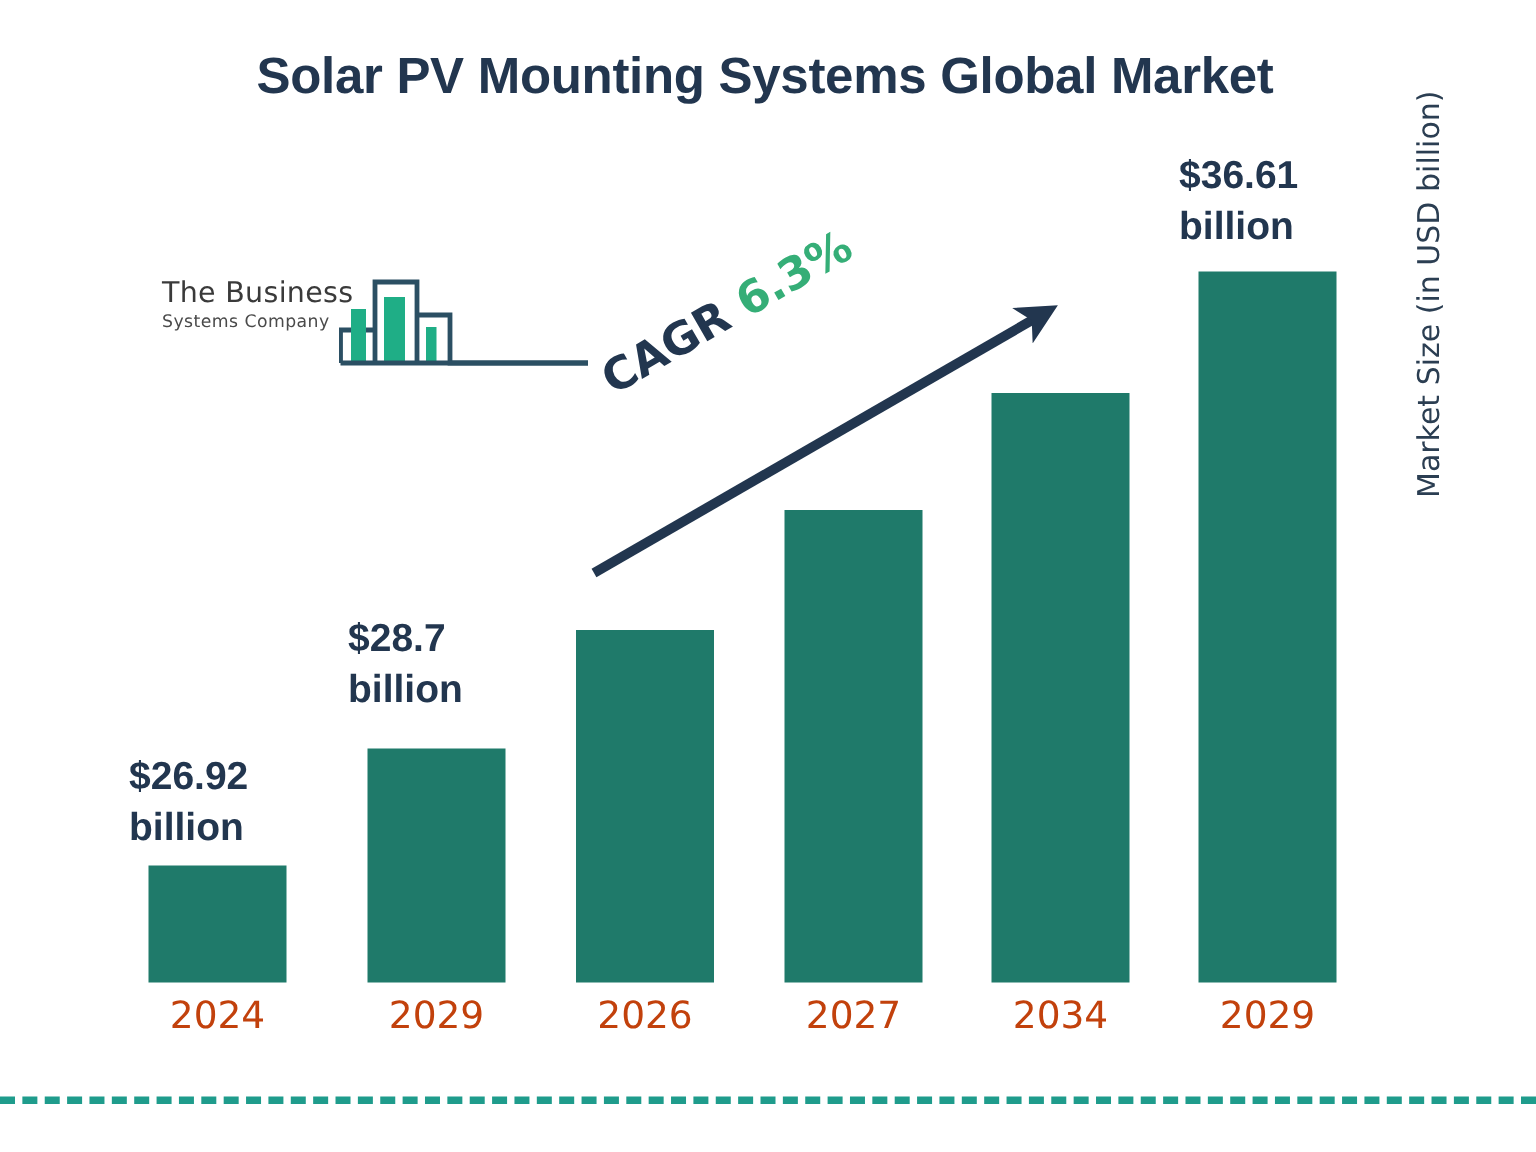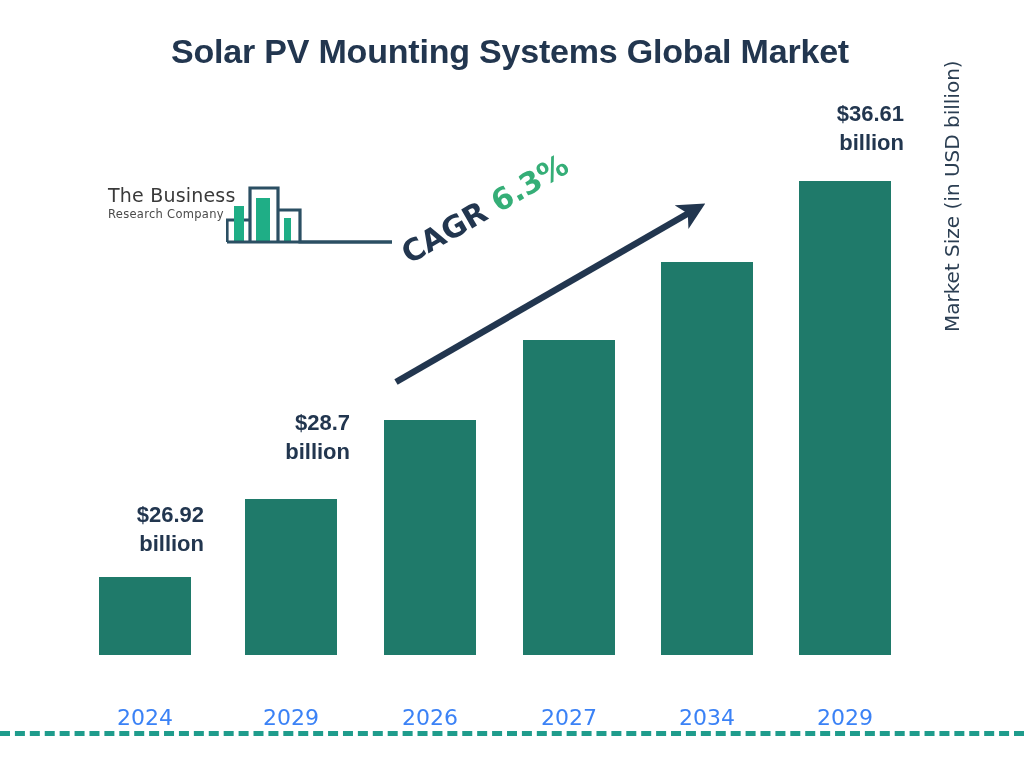--- a/index.html
+++ b/index.html
@@ -26,27 +26,26 @@
   }
   .logo-line1{font-size:19px;letter-spacing:.2px;line-height:1.05;color:#3a3a3a;}
   .logo-line2{font-size:11.5px;letter-spacing:.3px;line-height:1.05;margin-top:2px;color:#4a4a4a;}
   .logo-mark{position:absolute;left:118px;top:-6px;}
 
   
   .plot{position:absolute;left:0;top:0;width:1024px;height:768px;}
   .bar{position:absolute;background:#1F7A6A;}
   .xlab{
     position:absolute;top:662px;text-align:center;
-    color:#3b82f6;font-size:22px;
+    color:#c2410c;font-size:25px;
     font-family:"DejaVu Sans",sans-serif;
-    margin-top:43px;
   }
   .vlab{
-    position:absolute;text-align:right;color:#22364F;
-    font-size:22px;font-weight:bold;line-height:1.3;
+    position:absolute;text-align:left;color:#22364F;
+    font-size:26px;font-weight:bold;line-height:1.3;
   }
 
   
   .cagr{
     position:absolute;left:404px;top:238px;
     transform:rotate(-30deg);transform-origin:left center;
     font-size:30px;font-weight:bold;white-space:nowrap;
     font-family:"DejaVu Sans",sans-serif;
   }
   .cagr .c1{color:#22364F;}
@@ -73,21 +72,21 @@
 
 <div id="stage">
 
   <div class="title">
     <div>Solar PV Mounting Systems Global Market</div>
   </div>
 
   <div class="logo">
     <div class="logo-text">
       <div class="logo-line1">The Business</div>
-      <div class="logo-line2">Research Company</div>
+      <div class="logo-line2">Systems Company</div>
     </div>
     <div class="logo-mark">
       <svg width="170" height="72" viewBox="0 0 170 72">
         <path d="M1,62 L1,40 L24,40 L24,62 M24,40 L24,8 L52,8 L52,62 M52,30 L52,30 L74,30 L74,62 L166,62" fill="none" stroke="#2b4f63" stroke-width="3.2" stroke-linejoin="miter"></path>
         <rect x="8" y="26" width="10" height="36" fill="#1FAE86"></rect>
         <rect x="30" y="18" width="14" height="44" fill="#1FAE86"></rect>
         <rect x="58" y="38" width="7" height="24" fill="#1FAE86"></rect>
         <path d="M1,62 L166,62" fill="none" stroke="#2b4f63" stroke-width="3.2"></path>
       </svg>
     </div>

